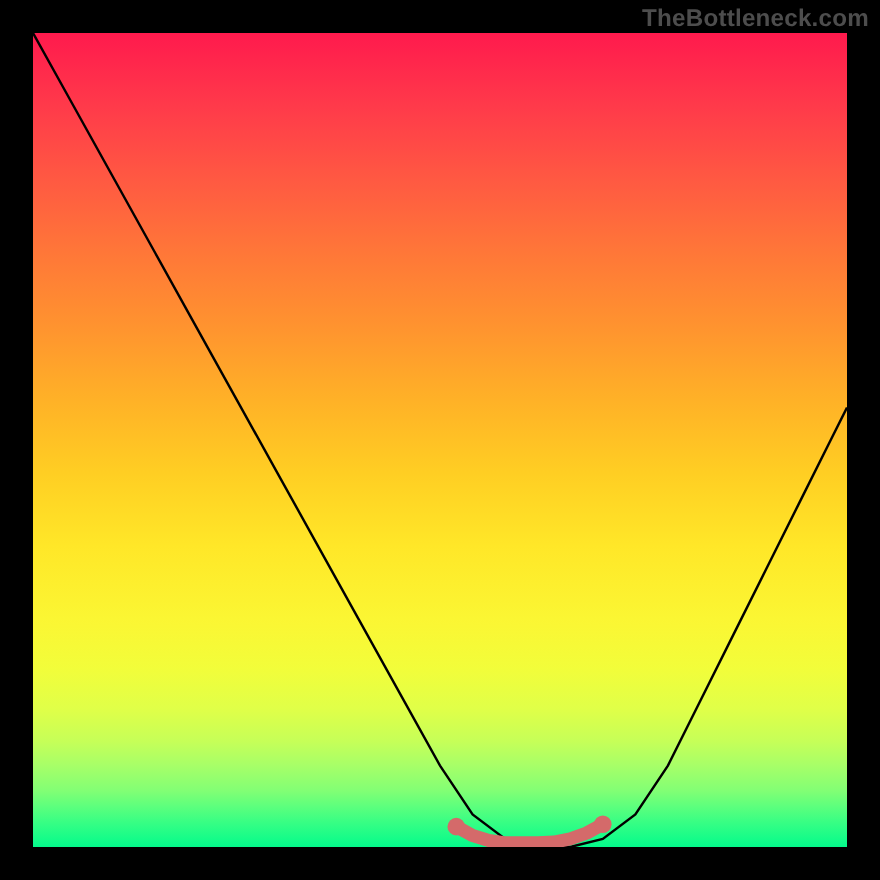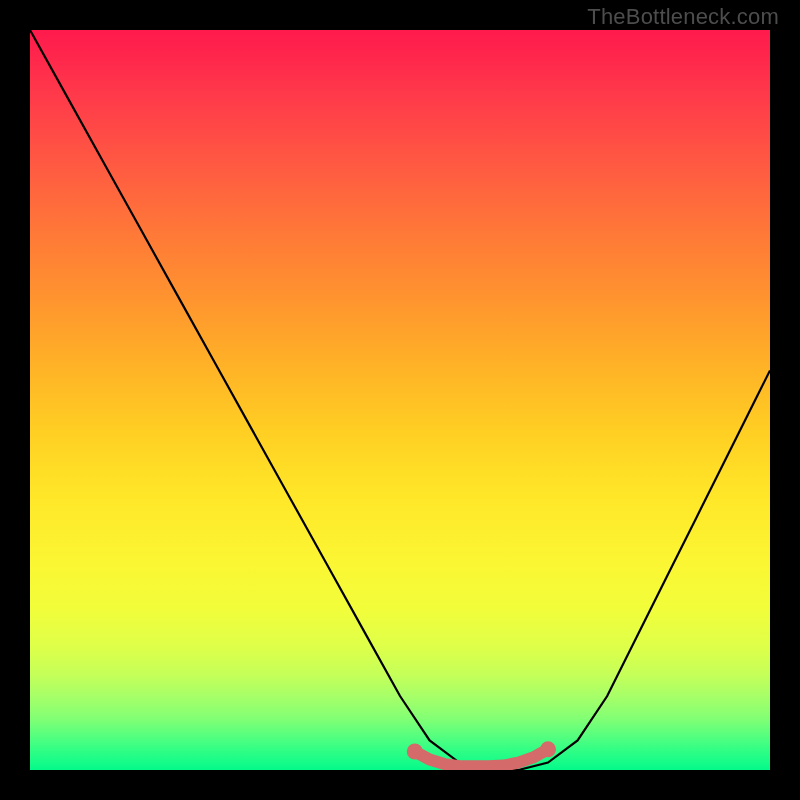--- a/index.html
+++ b/index.html
@@ -57,24 +57,24 @@
   svg.curve {
     position: absolute;
     top: 0;
     left: 0;
     width: 740px;
     height: 740px;
   }
   .attribution {
     position: absolute;
     top: 4px;
-    right: 21px;
+    right: 10px;
     color: #4d4d4d;
     font-size: 22px;
-    font-weight: 400;
+    font-weight: 700;
     letter-spacing: 0.2px;
   }
 </style>
 </head>
 <body>
 
 <div class="frame">
 
   <div class="plot">
     <div class="gradient"></div>

